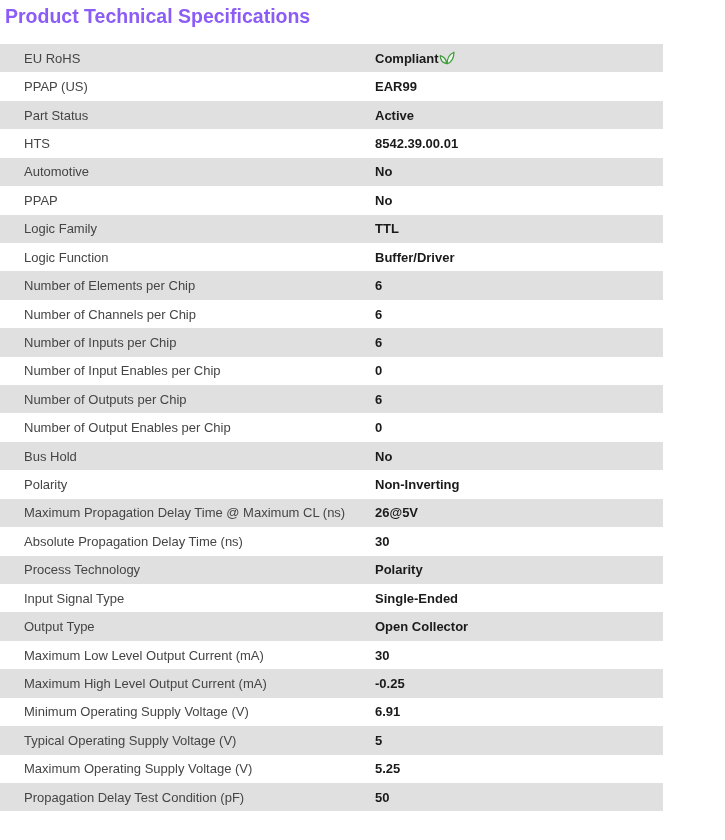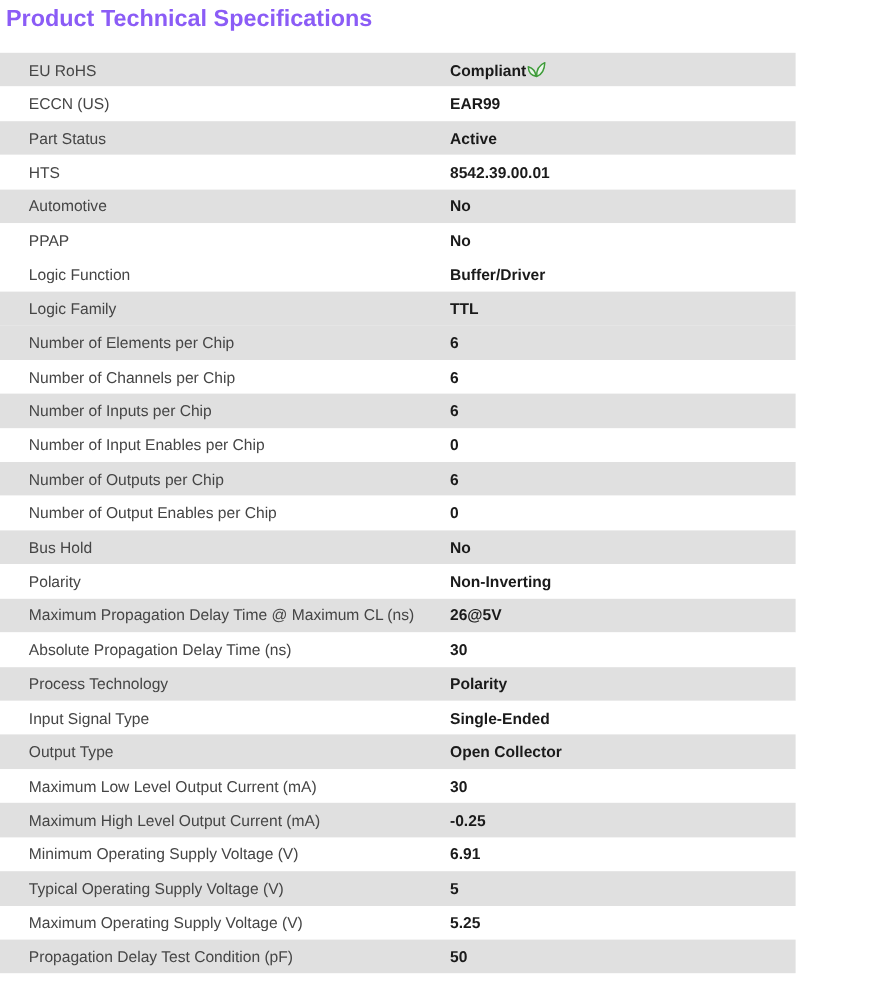--- a/index.html
+++ b/index.html
@@ -68,21 +68,21 @@
       <span class="leaf">
         <svg width="16" height="14" viewBox="0 0 16 14" aria-hidden="true">
           <path d="M7.6 12.6 C7.3 8.6 5.2 5.8 1.2 4.6 C1.4 9.2 4.0 11.9 7.6 12.6 Z" fill="#eaf6ea" stroke="#3f9c3a" stroke-width="1.2" stroke-linejoin="round"></path>
           <path d="M8.2 12.8 C8.0 7.4 10.2 3.2 15.0 1.2 C14.8 7.0 12.2 11.4 8.2 12.8 Z" fill="#eaf6ea" stroke="#3f9c3a" stroke-width="1.2" stroke-linejoin="round"></path>
         </svg>
       </span>
     </div>
   </div>
 
   <div class="row">
-    <div class="label">ECCN (US)</div>
+    <div class="label">PPAP (US)</div>
     <div class="value">
       <span>EAR99</span>
 
     </div>
   </div>
 
   <div class="row alt">
     <div class="label">Part Status</div>
     <div class="value">
       <span>Active</span>
@@ -107,32 +107,32 @@
   </div>
 
   <div class="row">
     <div class="label">PPAP</div>
     <div class="value">
       <span>No</span>
 
     </div>
   </div>
 
+  <div class="row alt">
+    <div class="label">Logic Family</div>
+    <div class="value">
+      <span>TTL</span>
+
+    </div>
+  </div>
+
   <div class="row">
     <div class="label">Logic Function</div>
     <div class="value">
       <span>Buffer/Driver</span>
-
-    </div>
-  </div>
-
-  <div class="row alt">
-    <div class="label">Logic Family</div>
-    <div class="value">
-      <span>TTL</span>
 
     </div>
   </div>
 
   <div class="row alt">
     <div class="label">Number of Elements per Chip</div>
     <div class="value">
       <span>6</span>
 
     </div>

